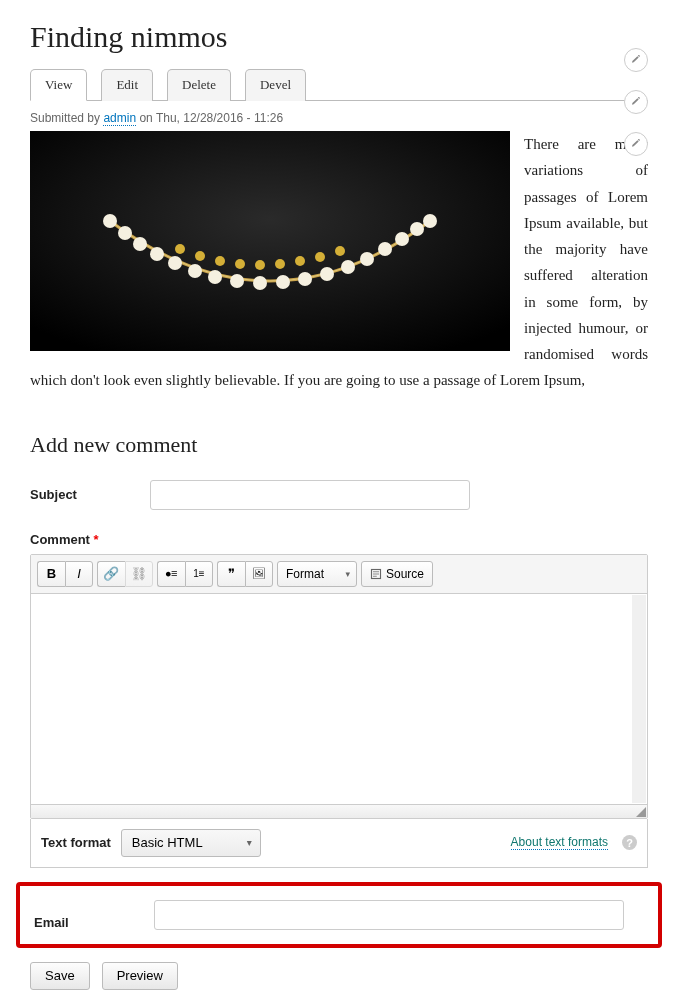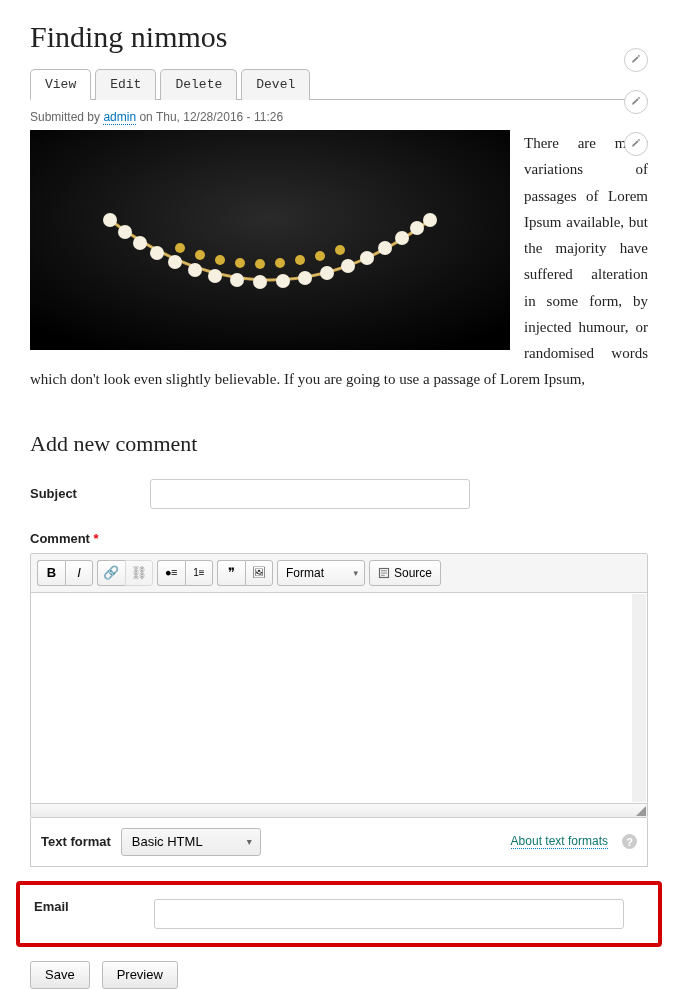--- a/index.html
+++ b/index.html
@@ -3,21 +3,21 @@
 <meta charset="utf-8">
 <style>
 * { box-sizing: border-box; margin: 0; padding: 0; }
 body { font-family: Georgia, 'Times New Roman', serif; background: #fff; width: 678px; padding: 0; }
 .page { padding: 20px 30px; position: relative; }
 .edit-icons { position: absolute; right: 30px; top: 48px; display: flex; flex-direction: column; gap: 18px; }
 .edit-icon-circle { width: 24px; height: 24px; border-radius: 50%; border: 1px solid #ccc; background: #fff; display: flex; align-items: center; justify-content: center; cursor: pointer; }
 .edit-icon-circle svg { width: 11px; height: 11px; fill: #888; }
 h1.title { font-size: 30px; font-weight: normal; color: #222; margin-bottom: 14px; font-family: Georgia, serif; }
 .tabs { display: flex; border-bottom: 1px solid #bbb; margin-bottom: 10px; }
-.tab { font-family: Liberation Mono, monospace; font-size: 13px; padding: 7px 14px; border: 1px solid #bbb; border-bottom: none; border-radius: 5px 5px 0 0; background: #f4f4f4; color: #333; cursor: pointer; margin-right: 4px; position: relative; bottom: -1px; }
+.tab { font-family: Liberation Serif, serif; font-size: 13px; padding: 7px 14px; border: 1px solid #bbb; border-bottom: none; border-radius: 5px 5px 0 0; background: #f4f4f4; color: #333; cursor: pointer; margin-right: 14px; position: relative; bottom: -1px; }
 .tab.active { background: #fff; border-bottom: 1px solid #fff; }
 .meta { font-family: Arial, sans-serif; font-size: 12px; color: #666; margin-bottom: 6px; }
 .meta a { color: #0074bd; text-decoration: none; border-bottom: 1px dotted #0074bd; }
 .article-image { width: 480px; height: 220px; background: #000; float: left; margin: 0 14px 8px 0; display: flex; align-items: center; justify-content: center; }
 .article-image svg { width: 100%; height: 100%; }
 .body-text { font-size: 15px; line-height: 1.75; color: #222; text-align: justify; }
 .clear { clear: both; }
 h2.section { font-size: 22px; font-weight: normal; color: #222; margin-top: 38px; margin-bottom: 22px; font-family: Georgia, serif; }
 .form-row { display: flex; align-items: center; margin-bottom: 20px; }
 .form-label { font-family: Arial, sans-serif; font-size: 13px; font-weight: bold; color: #222; width: 120px; }
@@ -35,21 +35,21 @@
 .tb-source { font-family: Arial, sans-serif; height: 26px; border: 1px solid #bbb; background: linear-gradient(#fff,#f0f0f0); font-size: 12px; padding: 0 8px; border-radius: 3px; cursor: pointer; display: flex; align-items: center; gap: 4px; }
 .editor-body { height: 210px; background: #fff; position: relative; }
 .editor-scroll { position: absolute; right: 1px; top: 1px; bottom: 1px; width: 14px; background: #f0f0f0; }
 .editor-footer { height: 14px; background: linear-gradient(#f8f8f8,#ececec); border-top: 1px solid #ccc; position: relative; }
 .editor-resize { position: absolute; right: 1px; bottom: 1px; width: 0; height: 0; border-right: 10px solid #999; border-top: 10px solid transparent; }
 .format-bar { border: 1px solid #ccc; border-top: none; padding: 10px 10px; display: flex; align-items: center; gap: 10px; }
 .format-select { font-family: Arial, sans-serif; height: 28px; border: 1px solid #bbb; background: linear-gradient(#f8f8f8,#ececec); font-size: 13px; padding: 0 28px 0 10px; border-radius: 3px; cursor: pointer; position: relative; display: flex; align-items: center; }
 .format-select::after { content: '▾'; position: absolute; right: 8px; font-size: 10px; color: #666; }
 .about-link { font-family: Arial, sans-serif; font-size: 12px; color: #0f766e; text-decoration: none; margin-left: auto; border-bottom: 1px dotted #0074bd; }
 .help-circle { width: 15px; height: 15px; border-radius: 50%; background: #ccc; color: #fff; font-family: Arial, sans-serif; font-size: 11px; font-weight: bold; display: inline-flex; align-items: center; justify-content: center; margin-left: 4px; }
-.highlight-box { border: 4px solid #d20000; border-radius: 4px; margin: 14px -14px 14px -14px; padding: 14px 14px; display: flex; align-items: flex-start; }
+.highlight-box { border: 4px solid #d20000; border-radius: 4px; margin: 14px -14px 14px -14px; padding: 14px 14px; display: flex; align-items: flex-end; }
 .highlight-box .form-input { width: 470px; }
 .buttons { display: flex; gap: 12px; }
 .btn { font-family: Arial, sans-serif; height: 28px; padding: 0 14px; border: 1px solid #bbb; background: linear-gradient(#fdfdfd,#e8e8e8); font-size: 13px; border-radius: 3px; cursor: pointer; }
 </style>
 </head>
 <body>
 
 <div class="page">
 
   <div class="edit-icons">
@@ -168,21 +168,21 @@
           </div>
       </div>
       <div class="tb-group">
         <div class="tb-btn">
             <span>❞</span>
           </div>
         <div class="tb-btn">
             <span style="font-size:11px">🖼</span>
           </div>
       </div>
-      <div class="tb-select" style="width:88px">
+      <div class="tb-select" style="width:80px">
           <span>Format</span>
         </div>
       <div class="tb-source">
         <svg width="12" height="12" viewBox="0 0 16 16">
             <rect x="2" y="2" width="12" height="12" fill="none" stroke="#666" stroke-width="1.5"></rect>
             <line x1="4" y1="5" x2="12" y2="5" stroke="#666"></line>
             <line x1="4" y1="8" x2="12" y2="8" stroke="#666"></line>
             <line x1="4" y1="11" x2="9" y2="11" stroke="#666"></line>
           </svg>
         <span>Source</span>

